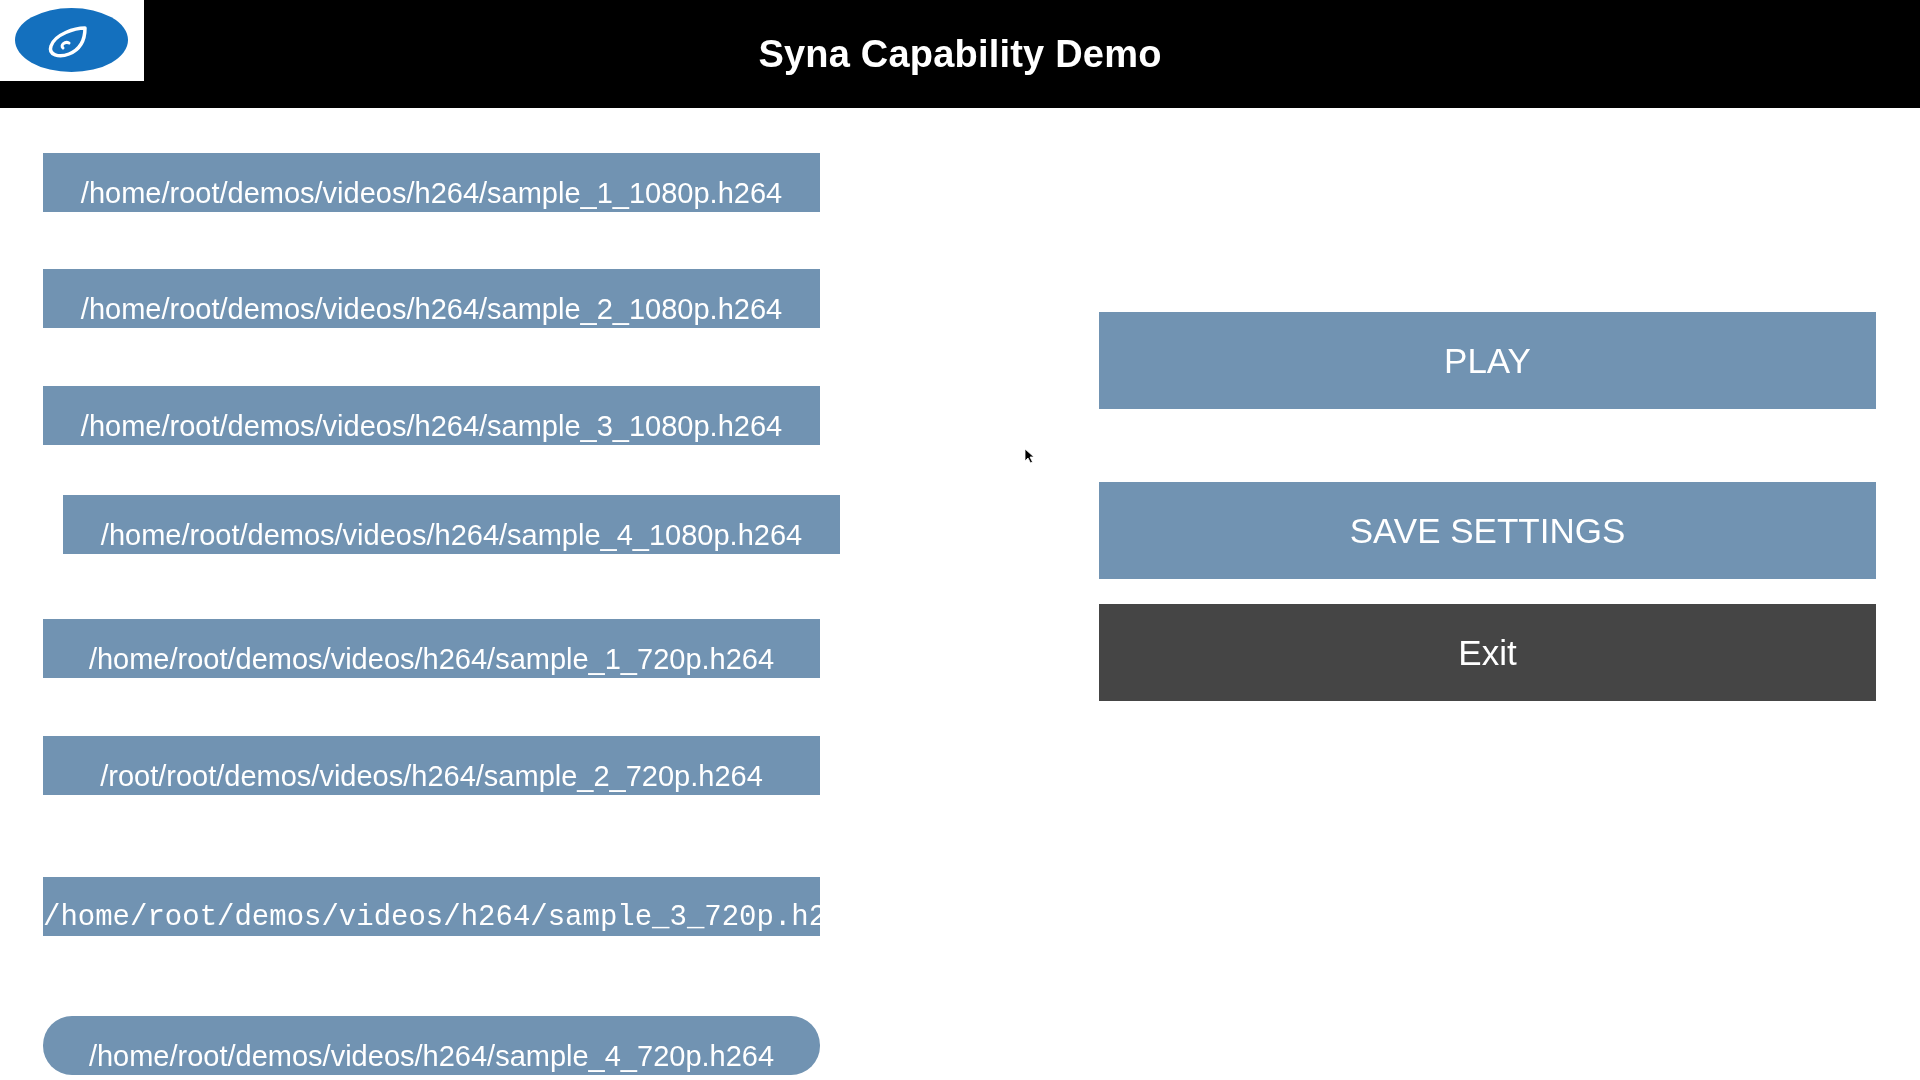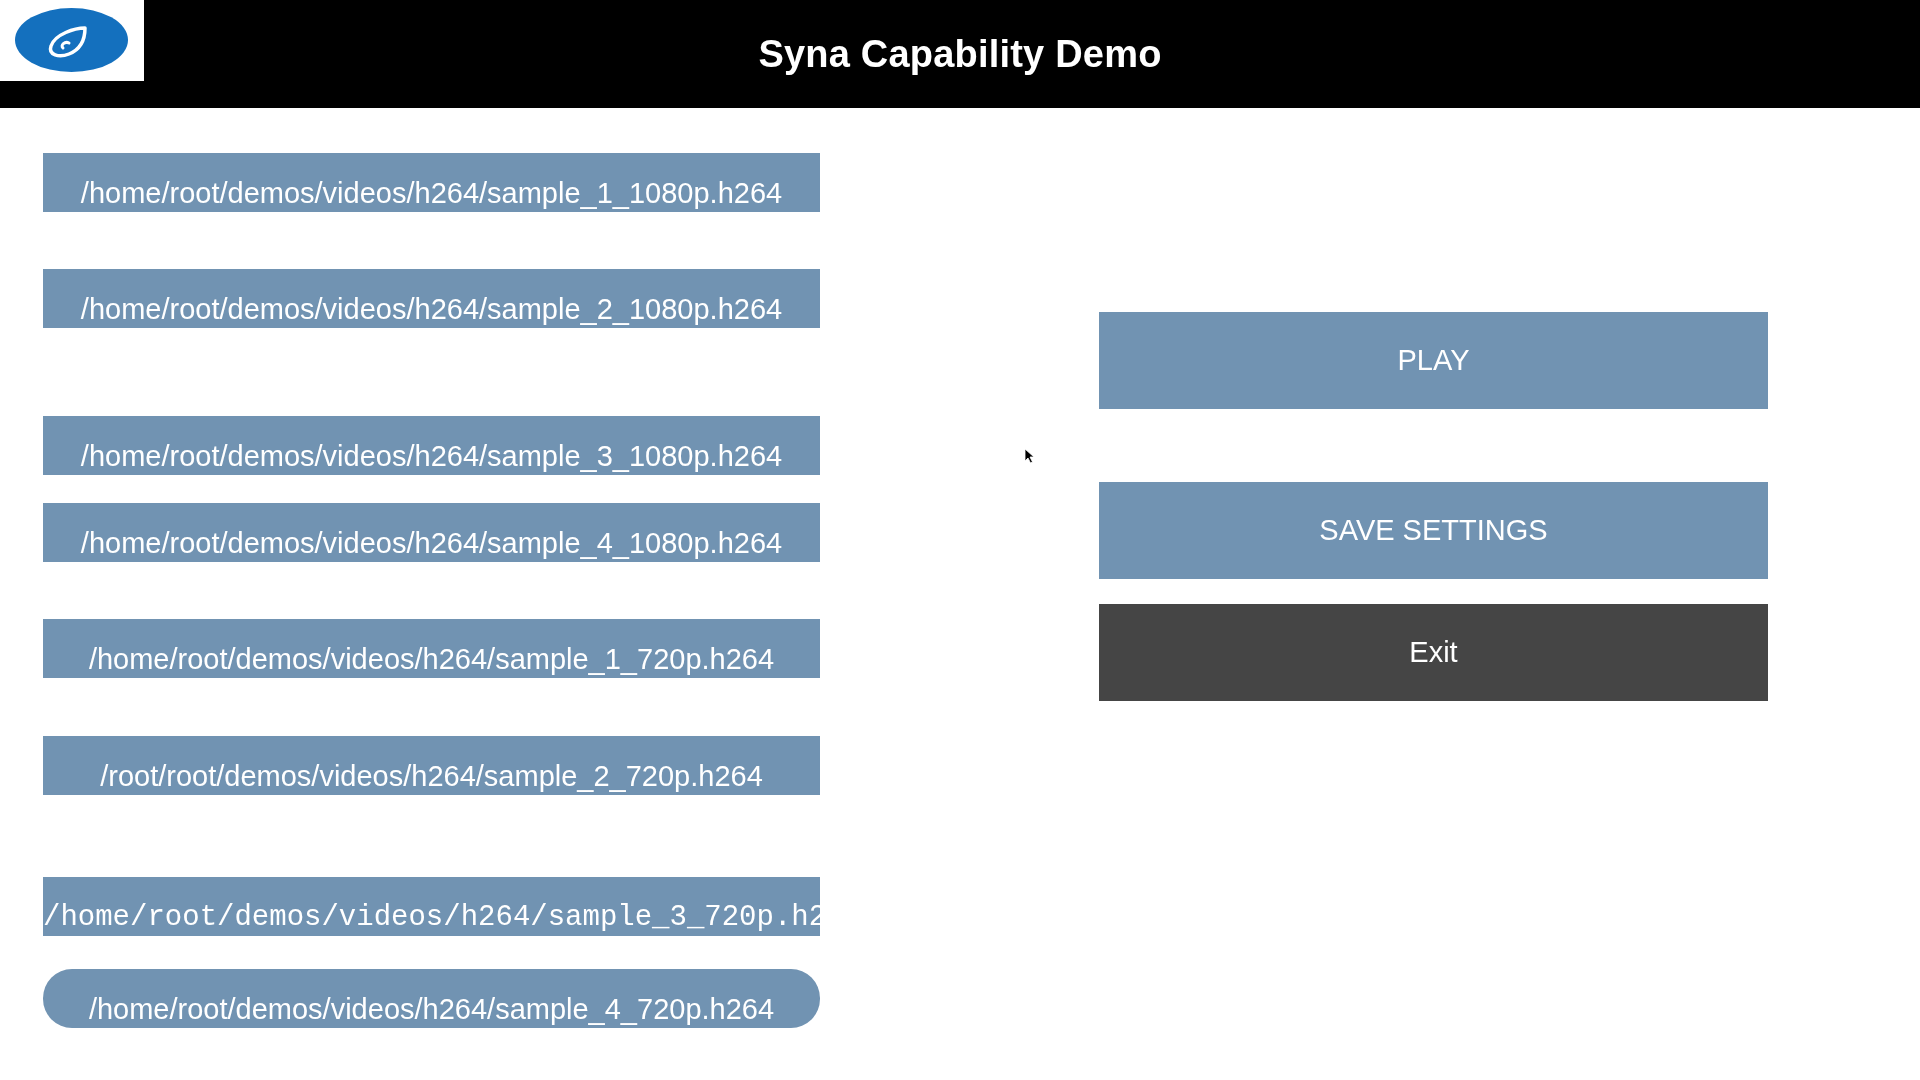--- a/index.html
+++ b/index.html
@@ -72,26 +72,26 @@
       color: #ffffff;
       font-size: 29px;
       line-height: 81px;
       text-align: center;
       white-space: nowrap;
       cursor: pointer;
     }
     .action-btn {
       position: absolute;
       left: 1099px;
-      width: 669px;
+      width: 777px;
       height: 97px;
       line-height: 97px;
       text-align: center;
       color: #ffffff;
-      font-size: 29px;
+      font-size: 35px;
       cursor: pointer;
     }
     .btn-play { top: 312px; background: #7193b2; }
     .btn-save { top: 482px; background: #7193b2; }
     .btn-exit { top: 604px; background: #454545; text-align: center; }
     .cursor {
       position: absolute;
       left: 1025px;
       top: 449px;
       width: 12px;
@@ -111,26 +111,26 @@
           <path d="M48 40 C45 37 50 33 54 35" fill="none" stroke="#ffffff" stroke-width="3" stroke-linecap="round"></path>
         </svg>
       </div>
     </div>
     <div class="title">Syna Capability Demo</div>
   </div>
 
   <div class="file-list">
     <div class="file-btn" style="top:0px;">/home/root/demos/videos/h264/sample_1_1080p.h264</div>
     <div class="file-btn" style="top:116px;">/home/root/demos/videos/h264/sample_2_1080p.h264</div>
-    <div class="file-btn" style="top:233px;margin-top:30px;">/home/root/demos/videos/h264/sample_3_1080p.h264</div>
-    <div class="file-btn" style="top:350px;">/home/root/demos/videos/h264/sample_4_1080p.h264</div>
+    <div class="file-btn" style="top:233px;">/home/root/demos/videos/h264/sample_3_1080p.h264</div>
+    <div class="file-btn" style="top:342px;margin-left:20px;">/home/root/demos/videos/h264/sample_4_1080p.h264</div>
     <div class="file-btn" style="top:466px;">/home/root/demos/videos/h264/sample_1_720p.h264</div>
     <div class="file-btn" style="top:583px;">/root/root/demos/videos/h264/sample_2_720p.h264</div>
     <div class="file-btn" style="top:724px;font-family:Liberation Mono, monospace;">/home/root/demos/videos/h264/sample_3_720p.h264</div>
-    <div class="file-btn" style="top:816px;border-radius:29px;">/home/root/demos/videos/h264/sample_4_720p.h264</div>
+    <div class="file-btn" style="top:863px;border-radius:29px;">/home/root/demos/videos/h264/sample_4_720p.h264</div>
   </div>
 
   <div class="action-btn btn-play">PLAY</div>
   <div class="action-btn btn-save">SAVE SETTINGS</div>
   <div class="action-btn btn-exit">Exit</div>
 
   <div class="cursor">
     <svg width="12" height="16" viewBox="0 0 12 16" xmlns="http://www.w3.org/2000/svg">
       <path d="M0 0 L0 12 L3 9 L5.5 14 L7.5 13 L5 8 L9 8 Z" fill="#000000" stroke="#ffffff" stroke-width="0.8"></path>
     </svg>

